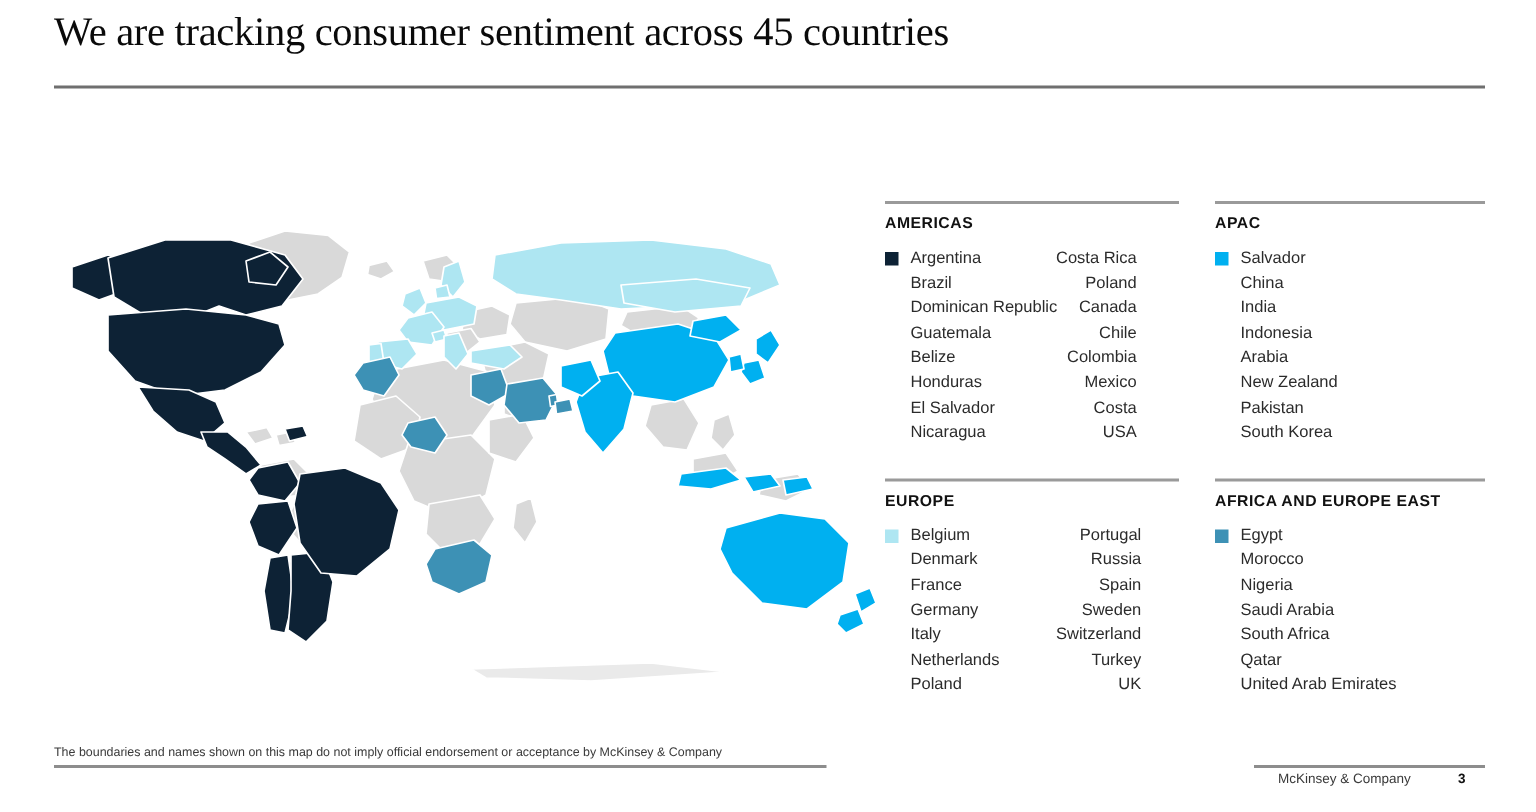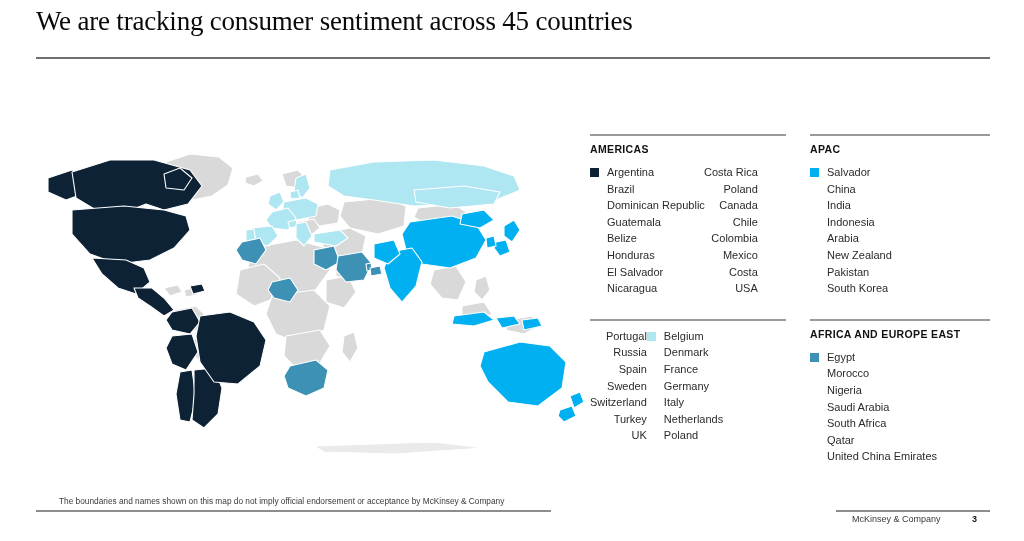--- a/index.html
+++ b/index.html
@@ -81,21 +81,20 @@
   .swatch-pad { width:17px; flex:0 0 17px; }
   .spacer-block { height:22px; }
 
   
   #footnote {
     position:absolute;
     left:36px; top:496px;
     font-size:8.3px;
     color:#3a3a3a;
     white-space:nowrap;
-    margin-left:23px;
   }
   #footnote-rule {
     position:absolute;
     left:36px; top:510px;
     width:515px; height:1.5px;
     background:#8d8d8d;
   }
   #footer-rule {
     position:absolute;
     left:836px; top:510px;
@@ -369,60 +368,61 @@
     </div>
 
   </div>
 
   <div class="spacer-block"></div>
 
   <div class="legend-row">
 
     <div class="legend-block">
       <div class="block-rule"></div>
+      <div class="block-title">EUROPE</div>
       <div class="block-body">
+        <div class="col c1">
+          <div class="legend-item swatch-item">
+            <span class="swatch" style="background:#aee6f2"></span>
+            <span>Belgium</span>
+          </div>
+          <div class="legend-item swatch-item">
+            <span class="swatch-pad"></span>
+            <span>Denmark</span>
+          </div>
+          <div class="legend-item swatch-item">
+            <span class="swatch-pad"></span>
+            <span>France</span>
+          </div>
+          <div class="legend-item swatch-item">
+            <span class="swatch-pad"></span>
+            <span>Germany</span>
+          </div>
+          <div class="legend-item swatch-item">
+            <span class="swatch-pad"></span>
+            <span>Italy</span>
+          </div>
+          <div class="legend-item swatch-item">
+            <span class="swatch-pad"></span>
+            <span>Netherlands</span>
+          </div>
+          <div class="legend-item swatch-item">
+            <span class="swatch-pad"></span>
+            <span>Poland</span>
+          </div>
+        </div>
         <div class="col c2">
           <div class="legend-item">Portugal</div>
           <div class="legend-item">Russia</div>
           <div class="legend-item">Spain</div>
           <div class="legend-item">Sweden</div>
           <div class="legend-item">Switzerland</div>
           <div class="legend-item">Turkey</div>
           <div class="legend-item">UK</div>
         </div>
-        <div class="col c1">
-          <div class="legend-item swatch-item">
-            <span class="swatch" style="background:#aee6f2"></span>
-            <span>Belgium</span>
-          </div>
-          <div class="legend-item swatch-item">
-            <span class="swatch-pad"></span>
-            <span>Denmark</span>
-          </div>
-          <div class="legend-item swatch-item">
-            <span class="swatch-pad"></span>
-            <span>France</span>
-          </div>
-          <div class="legend-item swatch-item">
-            <span class="swatch-pad"></span>
-            <span>Germany</span>
-          </div>
-          <div class="legend-item swatch-item">
-            <span class="swatch-pad"></span>
-            <span>Italy</span>
-          </div>
-          <div class="legend-item swatch-item">
-            <span class="swatch-pad"></span>
-            <span>Netherlands</span>
-          </div>
-          <div class="legend-item swatch-item">
-            <span class="swatch-pad"></span>
-            <span>Poland</span>
-          </div>
-        </div>
       </div>
     </div>
 
     <div class="legend-block right">
       <div class="block-rule"></div>
       <div class="block-title">AFRICA AND EUROPE EAST</div>
       <div class="block-body">
         <div class="col c1">
           <div class="legend-item swatch-item">
             <span class="swatch" style="background:#3d91b5"></span>
@@ -443,21 +443,21 @@
           <div class="legend-item swatch-item">
             <span class="swatch-pad"></span>
             <span>South Africa</span>
           </div>
           <div class="legend-item swatch-item">
             <span class="swatch-pad"></span>
             <span>Qatar</span>
           </div>
           <div class="legend-item swatch-item">
             <span class="swatch-pad"></span>
-            <span>United China Emirates</span>
+            <span>United Arab Emirates</span>
           </div>
         </div>
       </div>
     </div>
 
   </div>
 </div>
 
 <div id="footnote">The boundaries and names shown on this map do not imply official endorsement or acceptance by McKinsey &amp; Company</div>
 <div id="footnote-rule"></div>

